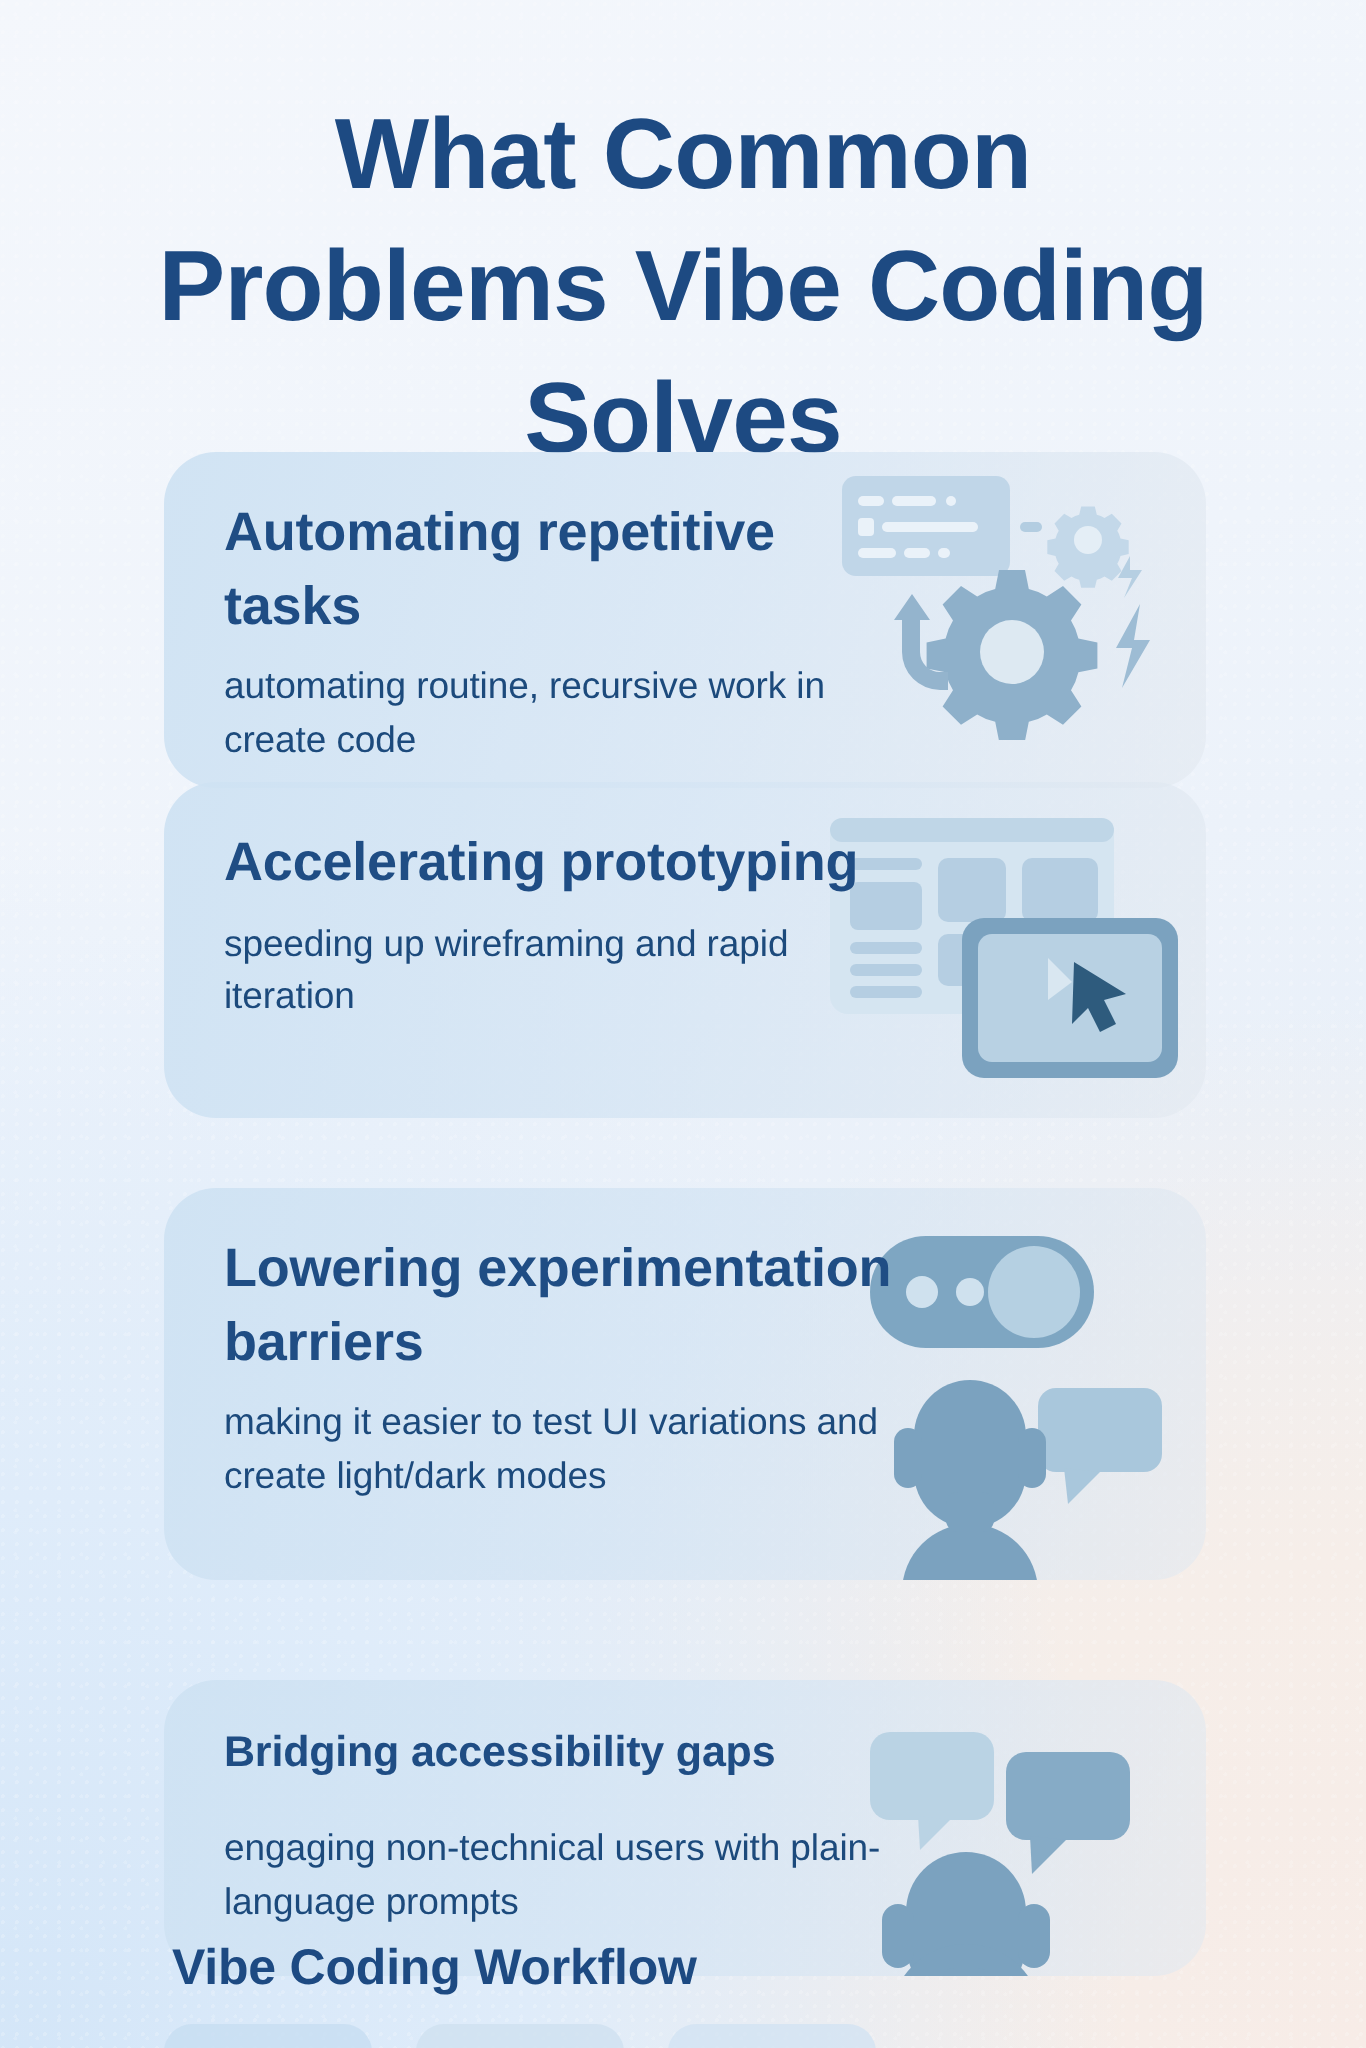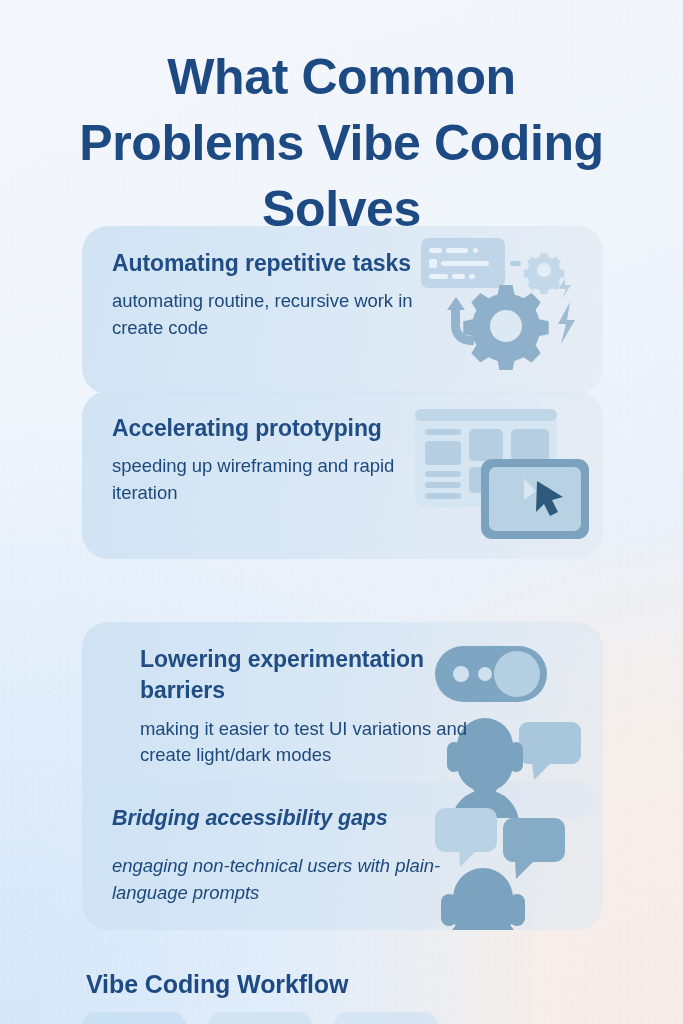--- a/index.html
+++ b/index.html
@@ -66,21 +66,21 @@
     overflow: hidden;
   }
   .card-inner {
     position: relative;
     height: 100%;
     padding: 22px 26px 18px 30px;
   }
   .card-text { position: relative; z-index: 2; max-width: 330px; }
 
   .card-heading {
-    font-size: 23px;
+    font-size: 27px;
     line-height: 1.36;
     font-weight: 600;
     color: #1f4d84;
     letter-spacing: -0.1px;
   }
   .card-body {
     margin-top: 9px;
     font-size: 18.5px;
     line-height: 1.44;
     font-weight: 500;
@@ -88,22 +88,22 @@
     letter-spacing: -0.05px;
   }
   .card-art {
     position: absolute;
     z-index: 1;
     pointer-events: none;
   }
 
   #card-0 { top: 226px;  height: 168px; }
   #card-1 { top: 391px;  height: 168px; }
-  #card-2 { top: 622px;  height: 196px; padding-left: 28px; }
-  #card-3 { top: 782px;  height: 148px; font-style: italic; }
+  #card-2 { top: 594px;  height: 196px; }
+  #card-3 { top: 840px;  height: 148px; }
 
   #card-0 .card-art { right: 14px;  top: 8px;  width: 176px; height: 136px; }
   #card-1 .card-art { right: 2px;   top: 12px; width: 190px; height: 142px; }
   #card-2 .card-art { right: 6px;   top: 16px; width: 168px; height: 186px; }
   #card-3 .card-art { right: 6px;   top: 20px; width: 168px; height: 150px; }
   #card-2 .card-text, #card-3 .card-text { max-width: 350px; }
   #card-3 .card-heading { font-size: 21.5px; }
   #card-3 .card-body { margin-top: 20px; }
 
   

